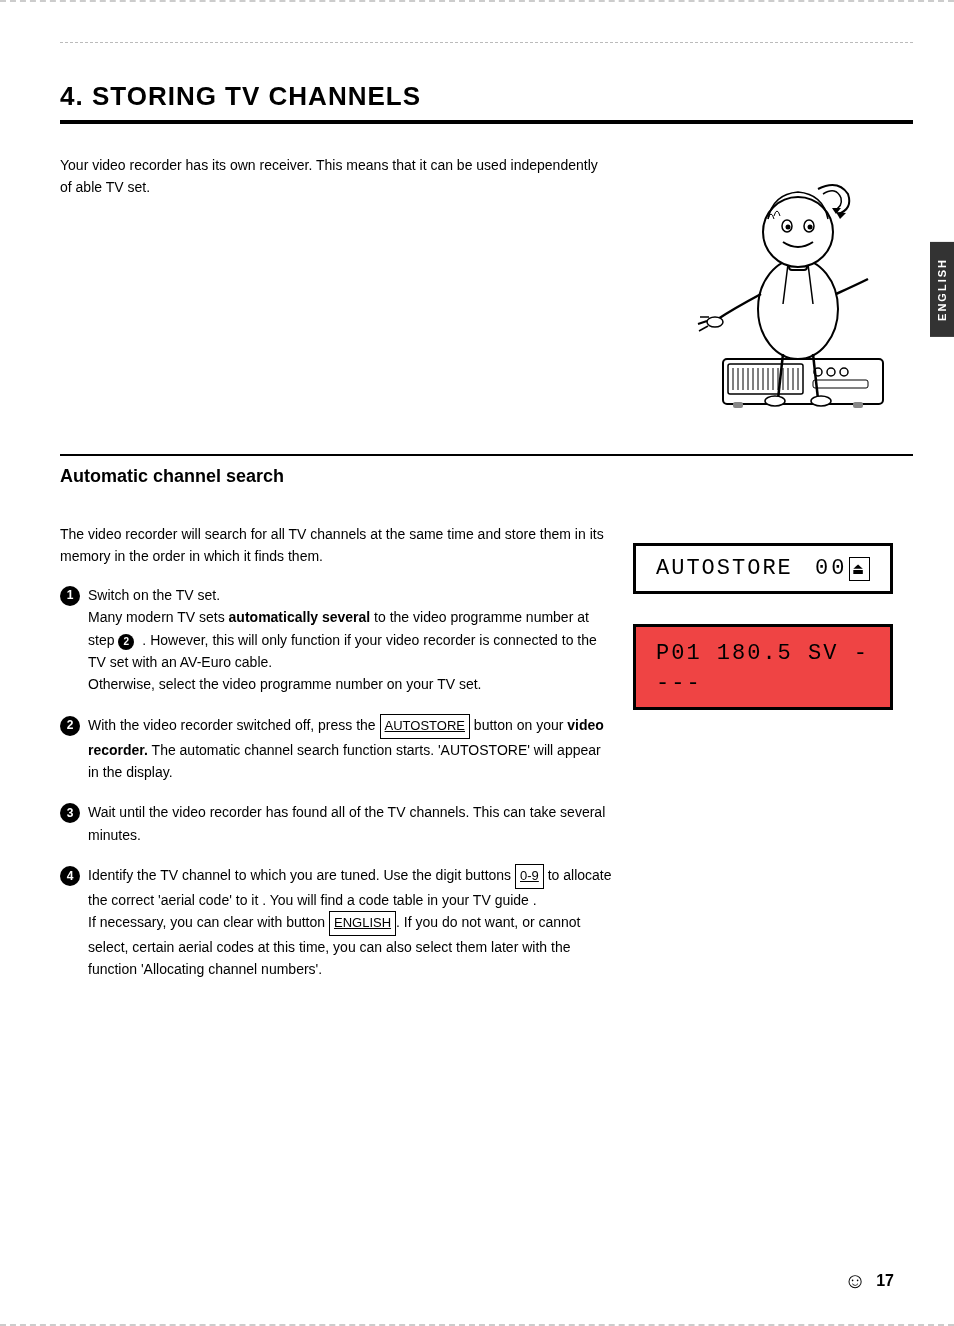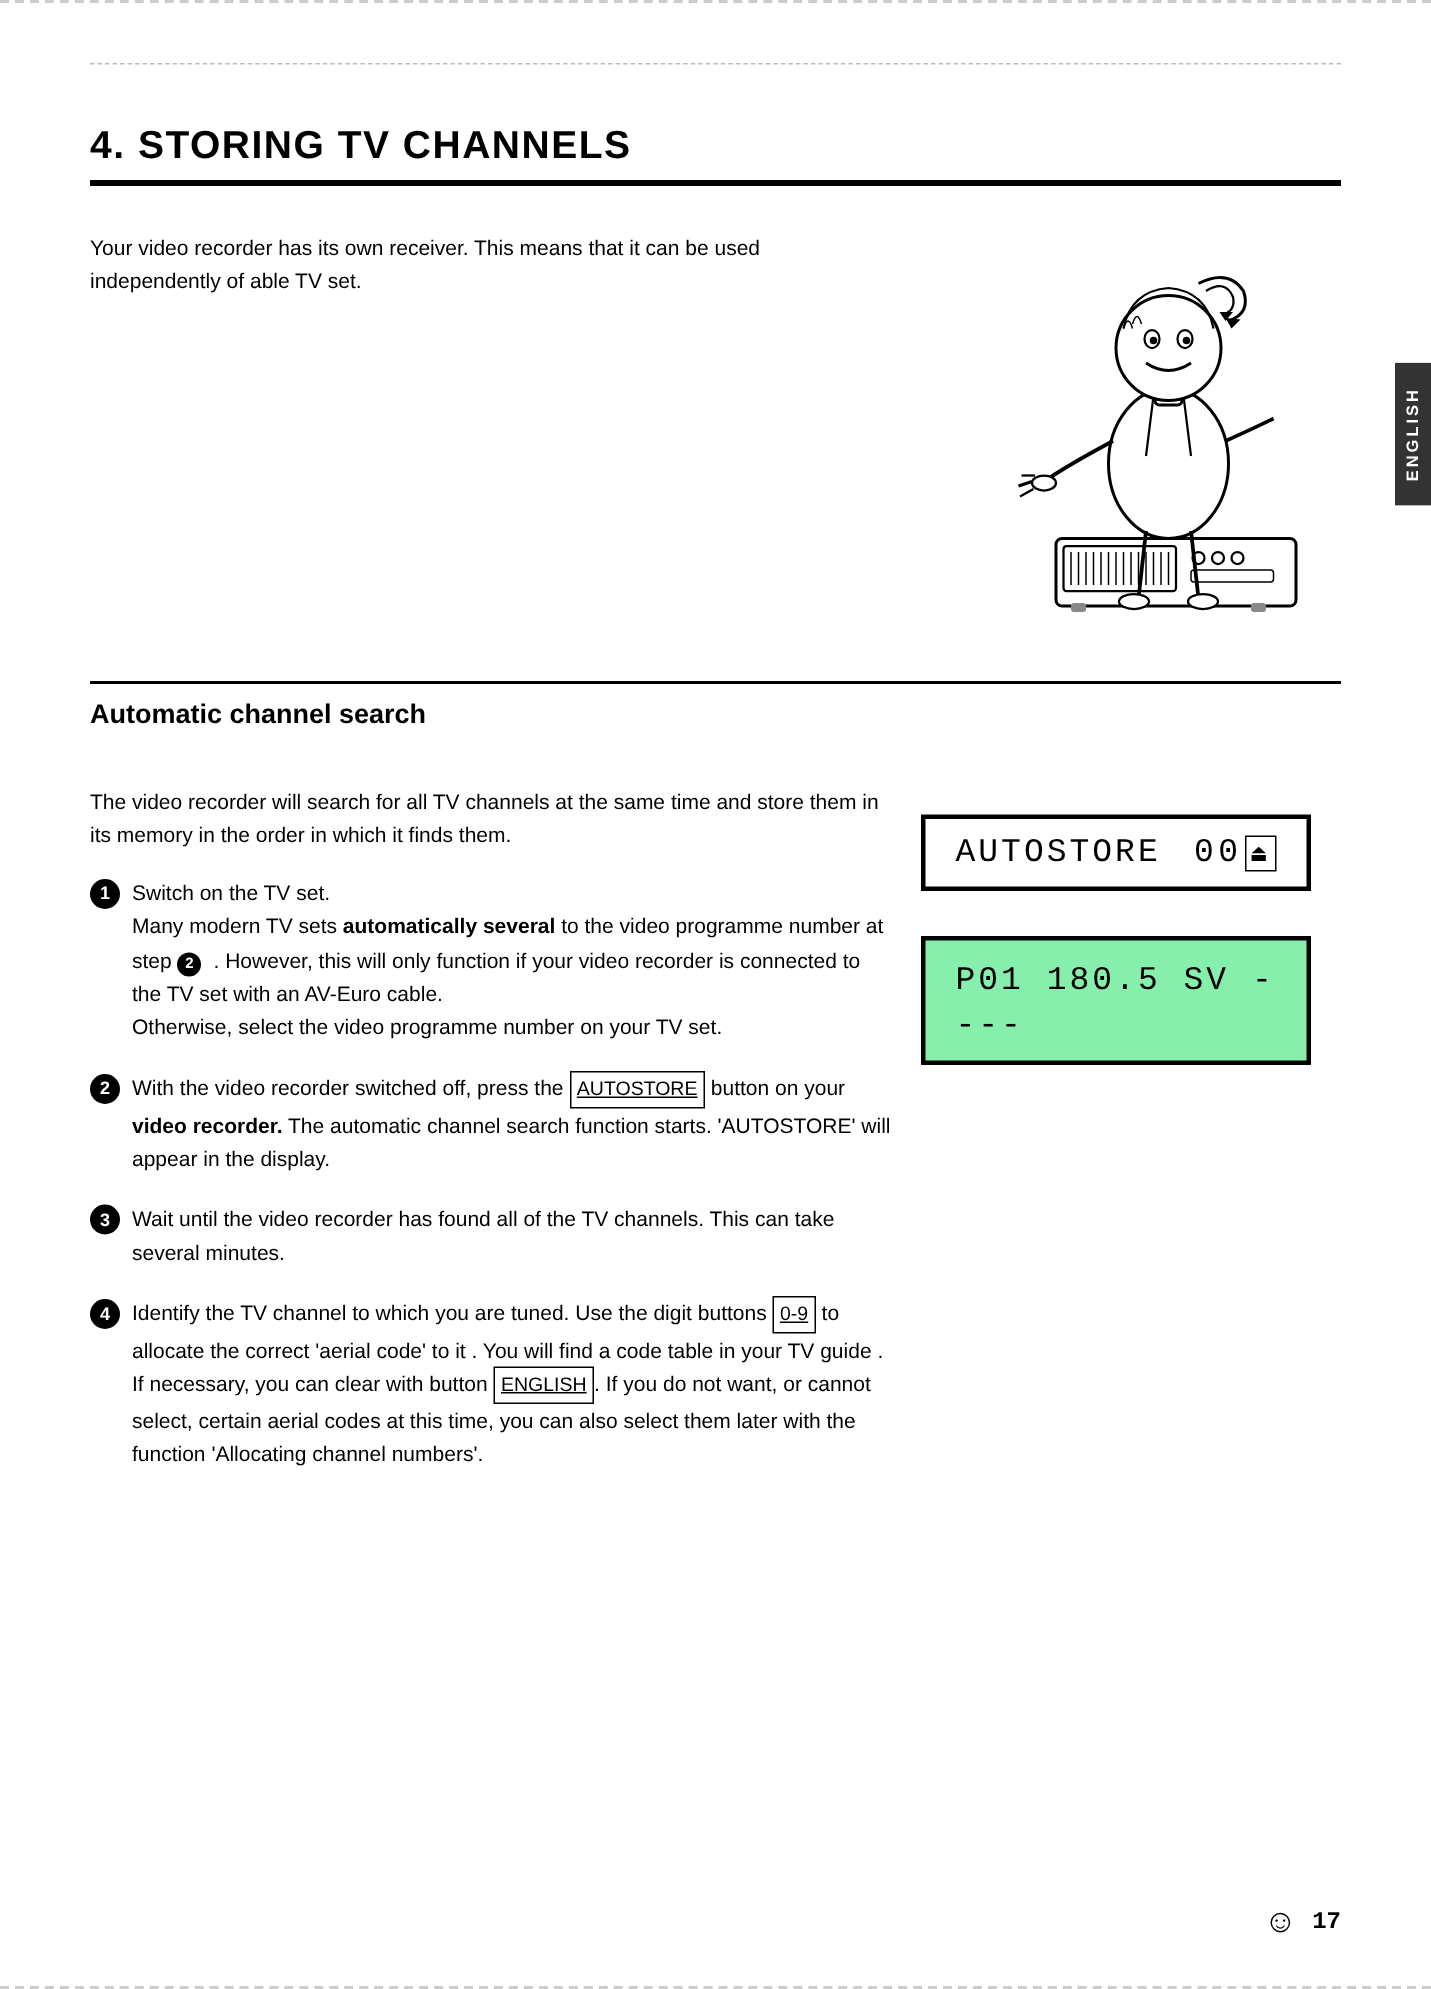--- a/index.html
+++ b/index.html
@@ -11,21 +11,21 @@
       align-items: flex-start;
       min-height: 100vh;
       font-family: Arial, Helvetica, sans-serif;
     }
 
     .page {
       width: 954px;
       min-height: 1326px;
       background: #fff;
       position: relative;
-      padding: 40px 60px 60px 60px;
+      padding: 40px 41px 60px 60px;
       border-top: 2px dashed #ccc;
       border-bottom: 2px dashed #ccc;
     }
 
     
     .page::before {
       content: '';
       display: block;
       height: 8px;
       border-top: 1px dashed #bbb;
@@ -170,21 +170,21 @@
       align-items: center;
       justify-content: space-between;
     }
 
     .lcd-display2 {
       border: 3px solid #000;
       padding: 10px 20px;
       font-family: 'Courier New', Courier, monospace;
       font-size: 26px;
       letter-spacing: 2px;
-      background: #86efac;
+      background: #ef4444;
       margin-top: 10px;
       width: 260px;
     }
 
     
     .english-tab {
       position: absolute;
       right: 0;
       top: 240px;
       background: #333;
@@ -209,21 +209,20 @@
       gap: 10px;
     }
 
     .smiley {
       font-size: 22px;
     }
 
     .page-number {
       font-size: 16px;
       font-weight: bold;
-      font-family: Liberation Mono, monospace;
     }
   </style>
 </head>
 <body>
 
 <div class="page">
 
   <div style="margin-bottom: 30px;">
     <span class="chapter-heading">
       <span>4.</span>&nbsp;<span>STORING TV CHANNELS</span>

